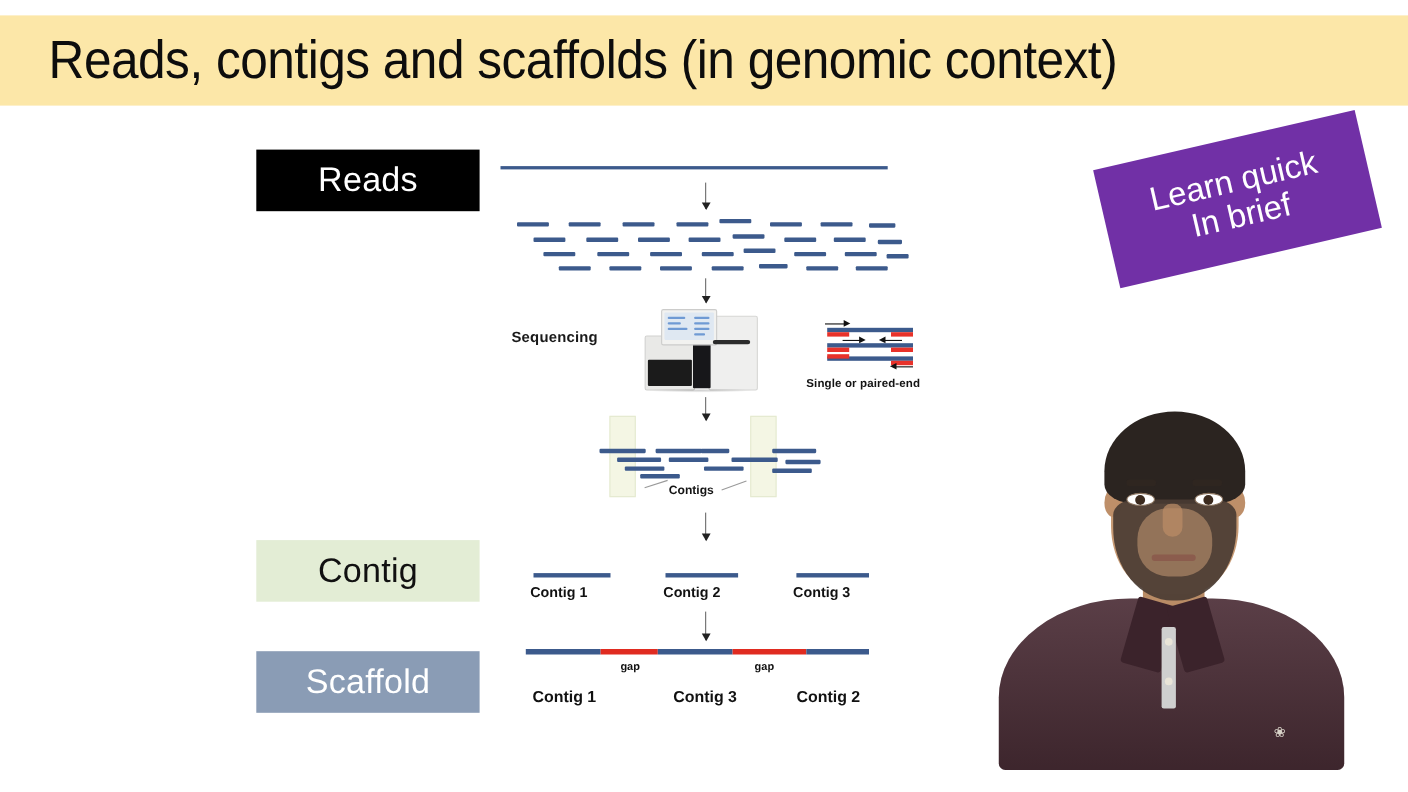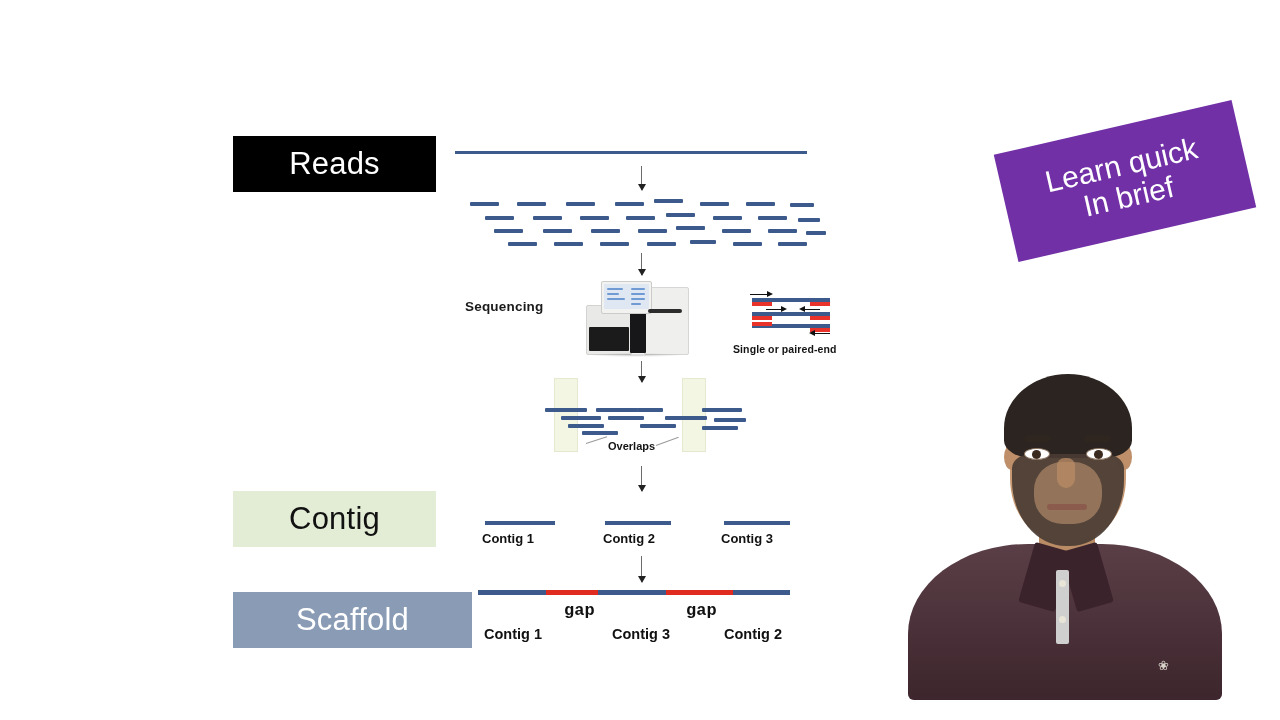--- a/index.html
+++ b/index.html
@@ -21,21 +21,21 @@
   }
 
   
   .stage-label{
     position:absolute;display:flex;align-items:center;justify-content:center;
     font-size:31px;font-weight:400;letter-spacing:0.2px;
   }
   .lbl-genome  {left:233px;top:136px;width:203px;height:56px;background:#000000;color:#ffffff;}
   .lbl-reads   {left:233px;top:287px;width:203px;height:56px;background:#F7C9A5;color:#111111;}
   .lbl-contigs {left:233px;top:491px;width:203px;height:56px;background:#E3EDD5;color:#111111;}
-  .lbl-scaffold{left:233px;top:592px;width:239px;height:56px;background:#8A9CB5;color:#ffffff;}
+  .lbl-scaffold{left:233px;top:592px;width:203px;height:56px;background:#8A9CB5;color:#ffffff;}
 
   
   .diagram{position:absolute;left:0;top:0;width:1280px;height:564px;pointer-events:none;}
 
   .genome-line{
     position:absolute;left:455px;top:151px;width:352px;height:3px;
     background:#3C5A8C;
   }
 
   
@@ -84,21 +84,21 @@
   .ovl-tick{position:absolute;height:1px;background:#9a9a9a;transform-origin:left center;}
 
   
   .contig-bar{position:absolute;height:4px;background:#3C5A8C;}
   .contig-cap{position:absolute;font-size:13px;font-weight:700;color:#111;white-space:nowrap;}
 
   
   .scaf-seg{position:absolute;height:5px;}
   .scaf-blue{background:#3C5A8C;}
   .scaf-red{background:#E02B20;}
-  .gap-cap{position:absolute;font-size:17px;font-weight:700;color:#111;font-family:Liberation Mono, monospace;}
+  .gap-cap{position:absolute;font-size:10px;font-weight:700;color:#111;}
   .scaf-cap{position:absolute;font-size:14.5px;font-weight:700;color:#111;white-space:nowrap;}
 
   
   .badge{
     position:absolute;left:1003px;top:126px;width:244px;height:110px;
     background:#7130A6;transform:rotate(-13deg);
     display:flex;flex-direction:column;align-items:center;justify-content:center;
     color:#ffffff;font-size:30px;line-height:1.06;
   }
   .badge span{display:block;}
@@ -137,20 +137,23 @@
   .p-mouth{position:absolute;left:147px;top:146px;width:40px;height:6px;background:#8B5C4D;border-radius:4px;}
   .p-logo{position:absolute;left:258px;top:300px;width:14px;height:16px;color:#d8d3c8;font-size:13px;}
 
   .presenter-mask{position:absolute;left:900px;top:700px;width:330px;height:20px;background:#ffffff;}
 </style>
 </head>
 <body>
 
 <div class="slide">
 
+  <div class="title-banner">
+    <div class="title-text">Reads, contigs and scaffolds (in genomic context)</div>
+  </div>
 
   <div class="stage-label lbl-genome">
     <span>Reads</span>
   </div>
   <div class="stage-label lbl-contigs">
     <span>Contig</span>
   </div>
   <div class="stage-label lbl-scaffold">
     <span>Scaffold</span>
   </div>
@@ -252,21 +255,21 @@
     <div class="frag" style="left:608px;top:416px;width:36px;"></div>
     <div class="frag" style="left:665px;top:416px;width:42px;"></div>
     <div class="frag" style="left:714px;top:418px;width:32px;"></div>
     <div class="frag" style="left:568px;top:424px;width:36px;"></div>
     <div class="frag" style="left:640px;top:424px;width:36px;"></div>
     <div class="frag" style="left:702px;top:426px;width:36px;"></div>
     <div class="frag" style="left:582px;top:431px;width:36px;"></div>
 
     <div class="ovl-tick" style="left:586px;top:443px;width:22px;transform:rotate(-18deg);"></div>
     <div class="ovl-tick" style="left:656px;top:445px;width:24px;transform:rotate(-20deg);"></div>
-    <div class="ovl-label" style="left:608px;top:440px;">Overlaps</div>
+    <div class="ovl-label" style="left:608px;top:440px;">Contigs</div>
 
     <div class="arrow" style="left:641px;top:466px;height:25px;"></div>
 
     <div class="contig-bar" style="left:485px;top:521px;width:70px;"></div>
     <div class="contig-bar" style="left:605px;top:521px;width:66px;"></div>
     <div class="contig-bar" style="left:724px;top:521px;width:66px;"></div>
     <div class="contig-cap" style="left:482px;top:531px;">Contig 1</div>
     <div class="contig-cap" style="left:603px;top:531px;">Contig 2</div>
     <div class="contig-cap" style="left:721px;top:531px;">Contig 3</div>
 

